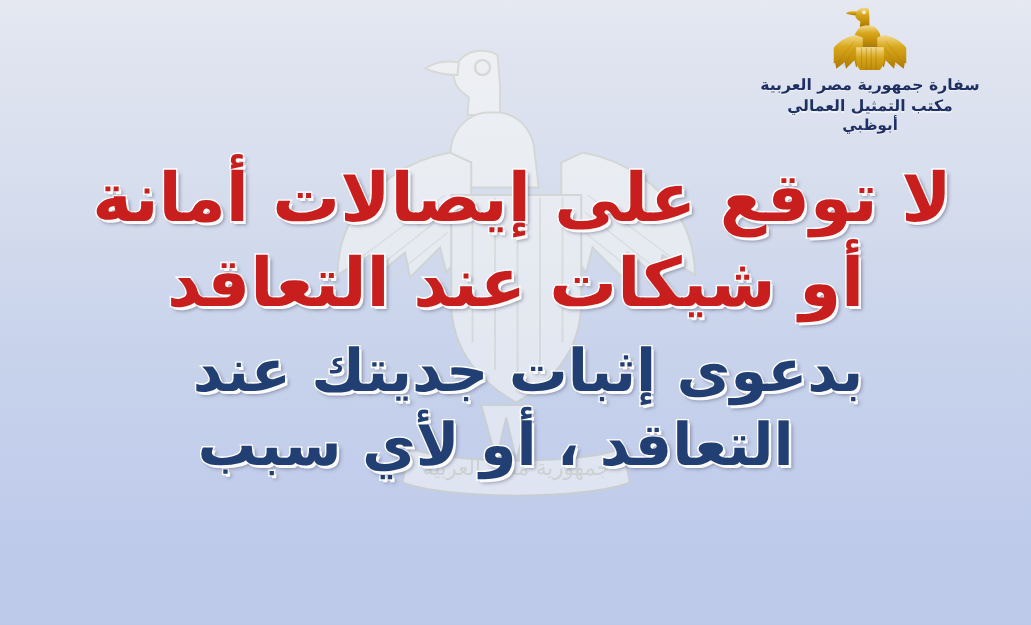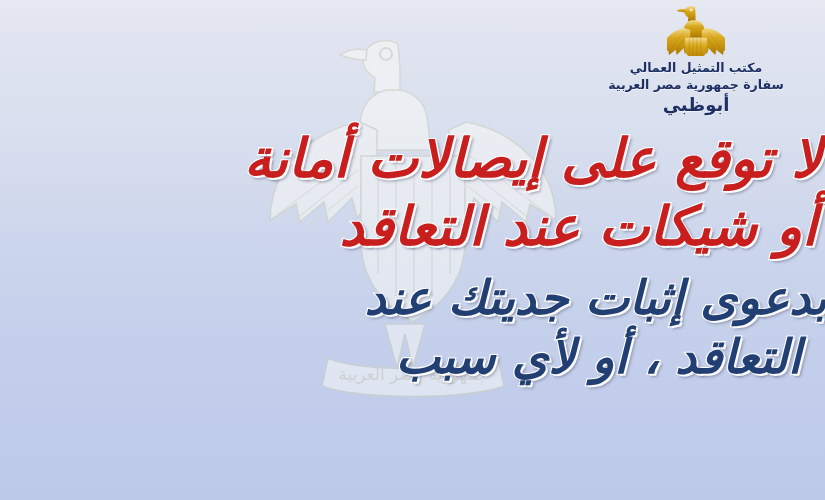--- a/index.html
+++ b/index.html
@@ -59,30 +59,30 @@
   .hdr-line{
     color:#1e2f63;
     font-weight:bold;
     letter-spacing:0.2px;
     line-height:1.32;
     direction:rtl;
     text-shadow:0 1px 0 rgba(255,255,255,.55);
   }
   #hdr1{ font-size:12.5px; }
   #hdr2{ font-size:12.5px; }
-  #hdr3{ font-size:18px; }
+  #hdr3{ font-size:12px; }
 
   
   #message{
     position:absolute;
     left:16px; right:0;
     top:132px;
     z-index:4;
     direction:rtl;
-    font-style:italic;
+    text-align:center;
   }
   .msg-line{
     direction:rtl;
     font-weight:bold;
     white-space:nowrap;
     line-height:1.0;
     font-family:"DejaVu Sans","Liberation Sans",sans-serif;
   }
 
   .red{
@@ -197,22 +197,22 @@
       </g>
 
       <g stroke="#9a7005" stroke-width="0.9" opacity="0.5">
         <line x1="6" y1="96" x2="34" y2="60"></line>
         <line x1="16" y1="101" x2="35" y2="72"></line>
         <line x1="114" y1="96" x2="86" y2="60"></line>
         <line x1="104" y1="101" x2="85" y2="72"></line>
       </g>
     </svg>
 
+    <div class="hdr-line" id="hdr1">سفارة جمهورية مصر العربية</div>
     <div class="hdr-line" id="hdr2">مكتب التمثيل العمالي</div>
-    <div class="hdr-line" id="hdr1">سفارة جمهورية مصر العربية</div>
     <div class="hdr-line" id="hdr3">أبوظبي</div>
   </div>
 
   <div id="message">
     <div class="msg-line red" id="line1">لا توقع على إيصالات أمانة</div>
     <div class="msg-line red" id="line2">أو شيكات عند التعاقد</div>
     <div class="msg-line navy" id="line3">بدعوى إثبات جديتك عند</div>
     <div class="msg-line navy" id="line4">التعاقد ، أو لأي سبب</div>
   </div>
 

